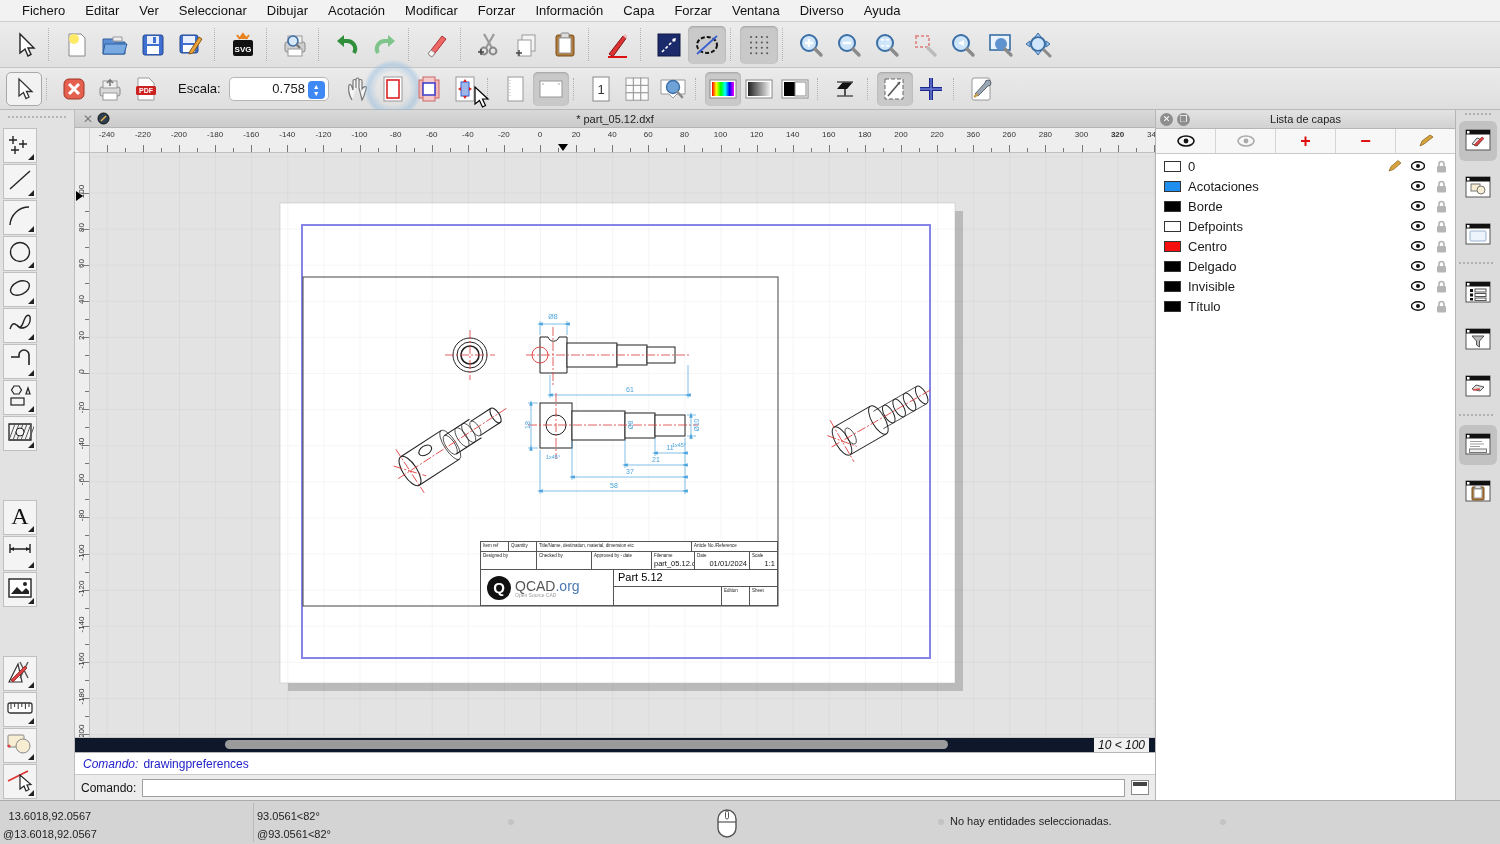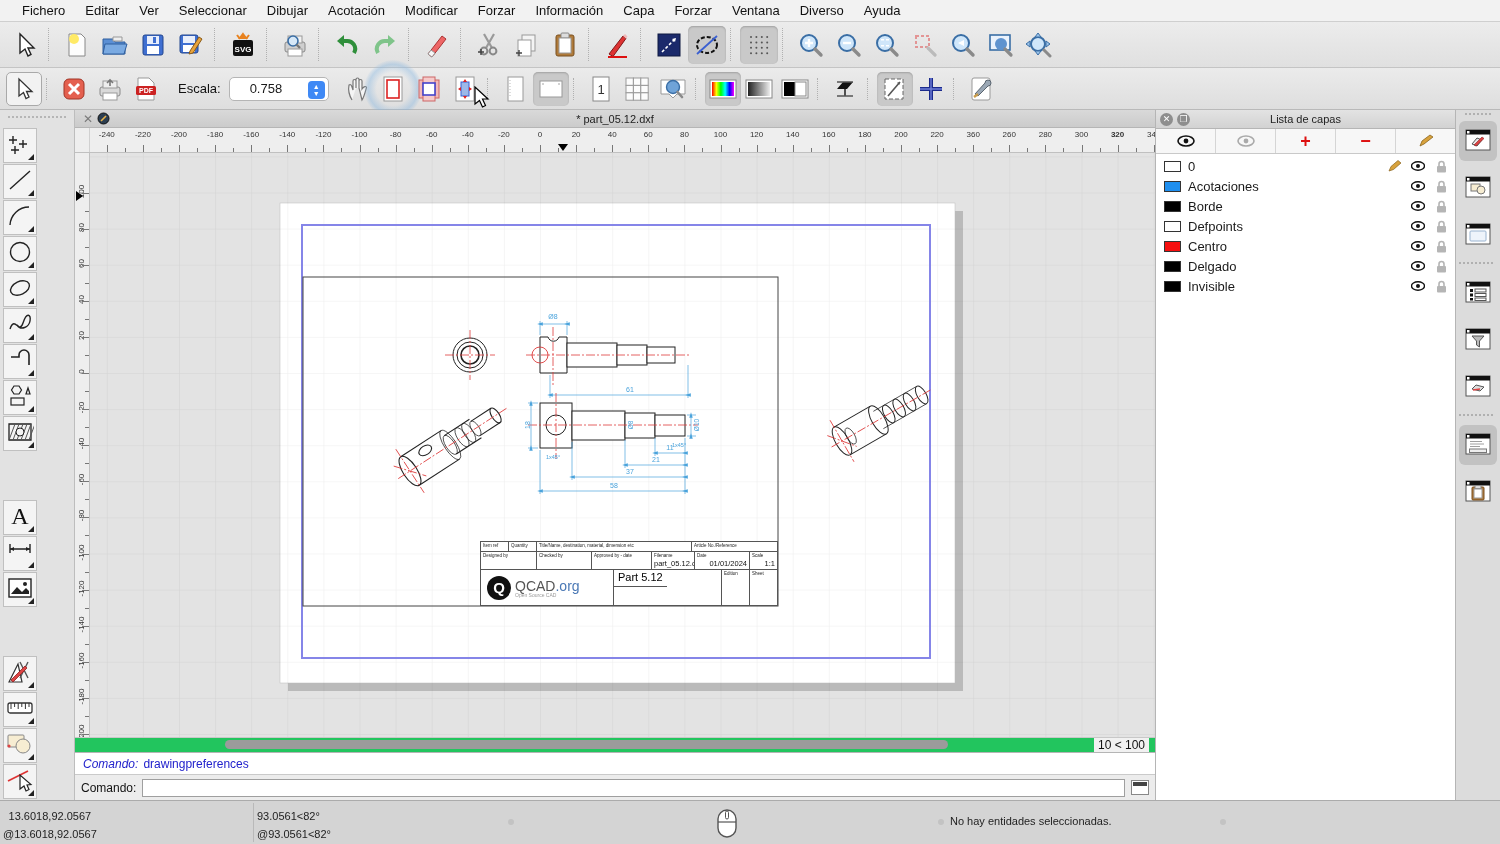--- a/index.html
+++ b/index.html
@@ -17,21 +17,21 @@
   .tb-sep { width:6px; align-self:stretch; margin:6px 4px; border-left:1px dotted #b0b0b0; }
   .tb-btn { width:38px; height:38px; display:flex; align-items:center; justify-content:center; border-radius:5px; position:relative; }
   #toolbar2 .tb-btn { width:36px; height:34px; }
   .tb-btn.active { background:#c9c9c9; box-shadow:inset 0 1px 2px rgba(0,0,0,.2); }
   .tb-btn.disabled { opacity:.45; }
   .tb-btn.framed { border:1px solid #a9a9a9; background:#f2f2f2; }
   .tb-btn svg { display:block; }
   .glow { position:absolute; width:58px; height:58px; border-radius:50%; left:-11px; top:-12px;
           background:radial-gradient(circle, rgba(140,185,225,.0) 40%, rgba(140,185,225,.45) 60%, rgba(140,185,225,.0) 72%); pointer-events:none; }
   #scale-label { font-size:13px; margin:0 8px 0 14px; color:#111; }
-  #scale-combo { width:100px; height:24px; background:#fff; border:1px solid #b5b5b5; border-radius:5px; display:flex; align-items:center; padding-left:20px; font-size:13px; position:relative; }
+  #scale-combo { width:100px; height:24px; background:#fff; border:1px solid #b5b5b5; border-radius:5px; display:flex; align-items:center; padding-left:20px; font-size:13px; position:relative;justify-content:center; }
   #scale-stepper { position:absolute; right:3px; top:3px; width:17px; height:18px; background:#3f89f5; border-radius:4px; color:#fff; font-size:7px; display:flex; flex-direction:column; align-items:center; justify-content:center; line-height:7px; }
   #cursor-arrow { position:absolute; left:472px; top:18px; z-index:40; pointer-events:none; }
 
   
   #main { height:690px; display:flex; }
 
   
   #palette { width:75px; background:#e2e2e2; border-right:1px solid #bdbdbd; padding-top:4px; }
   #palette .drag-dots { height:8px; margin:2px 8px 4px; border-top:2px dotted #b5b5b5; }
   #palette .grid { display:flex; flex-wrap:wrap; width:72px; padding-left:3px; }
@@ -60,30 +60,30 @@
 
   
   #titleblock { position:absolute; left:390px; top:388px; width:298px; height:65px; background:#fff; border:1px solid #555; font-size:5px; color:#222; }
   #titleblock .tb-row1 { display:flex; height:10px; border-bottom:1px solid #555; }
   #titleblock .tb-row1 > div { border-right:1px solid #555; padding:1px 2px; overflow:hidden; white-space:nowrap; font-size:4.5px; }
   #titleblock .tb-row2 { display:flex; height:18px; border-bottom:1px solid #555; }
   #titleblock .tb-row2 > div { border-right:1px solid #555; padding:1px 2px; overflow:hidden; display:flex; flex-direction:column; justify-content:space-between; font-size:4.5px; }
   .tb-val { font-size:7.5px; text-align:right; color:#111; }
   #titleblock .tb-row3 { display:flex; height:35px; }
   #tb-logo { width:133px; border-right:1px solid #555; display:flex; align-items:center; padding-left:6px; gap:4px; }
-  #tb-right { flex:1; display:flex; }
+  #tb-right { flex:1; display:flex; flex-direction:column; }
   #tb-part { height:17px; border-bottom:1px solid #555; font-size:11px; padding:1px 4px; color:#000; }
   #tb-bottomrow { flex:1; display:flex; }
   #tb-bottomrow > div { border-right:1px solid #555; padding:1px 2px; font-size:4.5px; }
   .qcad-q { width:24px; height:24px; border-radius:50%; background:#111; color:#fff; display:flex; align-items:center; justify-content:center; font-weight:bold; font-size:15px; position:relative; }
   .qcad-word { font-size:14px; color:#555; letter-spacing:0; }
   .qcad-word b { color:#4a78b5; font-weight:normal; }
   .qcad-sub { font-size:5px; color:#999; margin-top:-2px; }
 
-  #scroll-row { height:15px; display:flex; background:#22c55e; border-top:1px solid #c8c8c8; align-items:center; position:relative; }
+  #scroll-row { height:15px; display:flex; background:#0f172a; border-top:1px solid #c8c8c8; align-items:center; position:relative;font-style:italic; }
   #hthumb { position:absolute; left:150px; width:723px; height:9px; top:2px; background:#9b9b9b; border-radius:5px; }
   #grid-status { position:absolute; right:6px; top:0; font-size:12px; color:#111; background:#f1f1f1; padding:0 4px; line-height:14px; }
 
   #cmd-history { height:22px; background:#fff; border-top:1px solid #b5b5b5; display:flex; align-items:center; padding-left:8px; font-size:12px; color:#2121cc; }
   #cmd-history .lbl { font-style:italic; margin-right:5px; }
   #cmd-row { height:26px; background:#ececec; border-top:1px solid #cacaca; display:flex; align-items:center; padding:0 6px; gap:6px; }
   #cmd-row .lbl { font-size:12px; color:#111; }
   #cmd-input { flex:1; height:18px; border:1px solid #9f9f9f; background:#fff; font-size:12px; padding:0 4px; font-family:inherit; }
   #cmd-panel-btn { width:18px; height:15px; border:1px solid #888; background:#fff; position:relative; }
   #cmd-panel-btn::before { content:""; position:absolute; top:1px; left:1px; right:1px; height:4px; background:#444; }
@@ -1220,20 +1220,36 @@
               <circle cx="7" cy="5" r="2" fill="#111"></circle>
             </svg>
           </span>
           <span class="layer-ico">
             <svg width="11" height="13" viewBox="0 0 11 13">
               <rect x="1" y="6" width="9" height="6.5" rx="1" fill="#b5b5b5"></rect>
               <path d="M3,6 V4 a2.5,2.5 0 0 1 5,0 V6" fill="none" stroke="#b5b5b5" stroke-width="1.6"></path>
             </svg>
           </span>
         </div>
+        <div class="layer-row">
+          <span class="layer-swatch" style="background: rgb(0, 0, 0);"></span>
+          <span class="layer-name">Título</span>
+          <span class="layer-ico">
+            <svg width="14" height="10" viewBox="0 0 14 10">
+              <ellipse cx="7" cy="5" rx="6.5" ry="4.2" fill="none" stroke="#111" stroke-width="1.4"></ellipse>
+              <circle cx="7" cy="5" r="2" fill="#111"></circle>
+            </svg>
+          </span>
+          <span class="layer-ico">
+            <svg width="11" height="13" viewBox="0 0 11 13">
+              <rect x="1" y="6" width="9" height="6.5" rx="1" fill="#b5b5b5"></rect>
+              <path d="M3,6 V4 a2.5,2.5 0 0 1 5,0 V6" fill="none" stroke="#b5b5b5" stroke-width="1.6"></path>
+            </svg>
+          </span>
+        </div>
       </div>
   </div>
 
   <div id="rstrip">
     <div class="drag-dots"></div>
     <div id="strip-items">
         <div class="strip-btn active">
           <span><svg width="28" height="24" viewBox="0 0 28 24">
               <rect x="2" y="2" width="24" height="20" fill="#fff" stroke="#555"></rect>
               <rect x="2" y="2" width="24" height="4.5" fill="#111"></rect>

